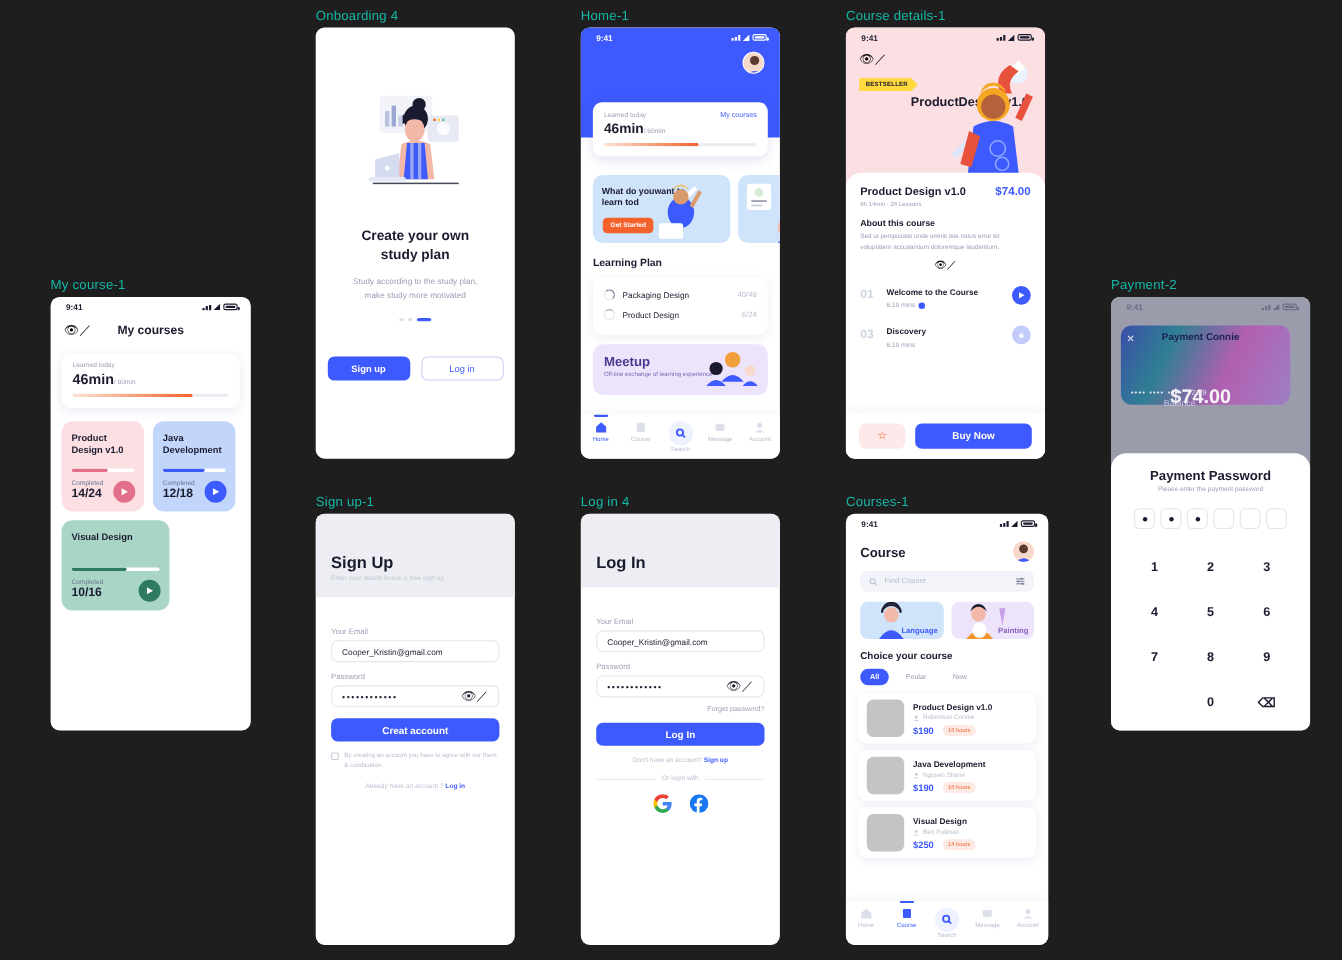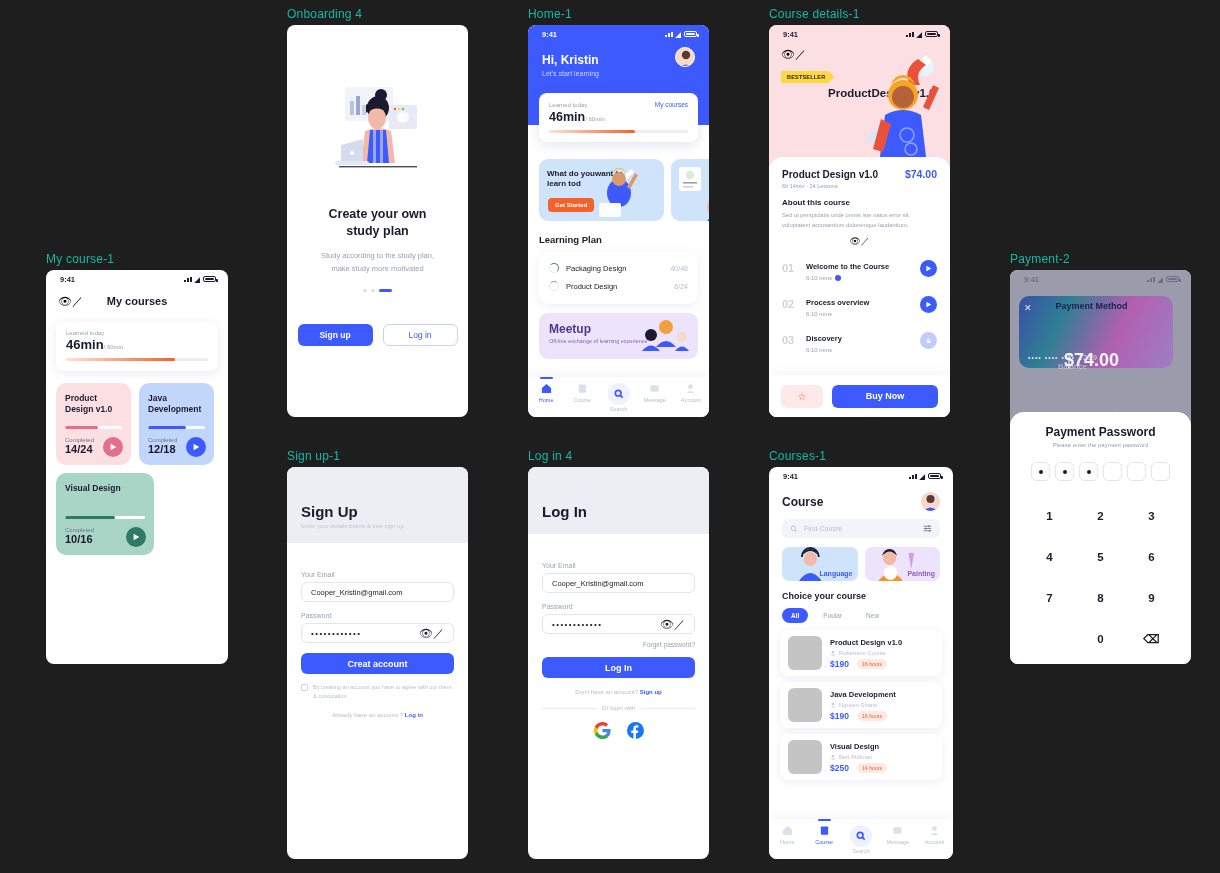--- a/index.html
+++ b/index.html
@@ -397,24 +397,20 @@
     <div class="phone">
       <div class="hm-top">
         <div class="statusbar light">
           <span>9:41</span>
           <span class="icons">
             <i class="sig"></i>
             <span class="wifi">◢</span>
             <i class="batt"></i>
           </span>
         </div>
-        <div class="hm-greet">
-          <h3>Hi, Kristin</h3>
-          <p>Let's start learning</p>
-        </div>
         <div class="hm-avatar">
           <svg viewBox="0 0 20 20" width="20" height="20">
               <circle cx="10" cy="10" r="10" fill="#f7d9cc"></circle>
               <circle cx="10" cy="7" r="4.2" fill="#5a3a2e"></circle>
               <path d="M3 20 q7 -7 14 0 z" fill="#3d5afe"></path>
             </svg>
         </div>
         <div class="hm-today">
           <div class="row">
             <span class="lbl">Learned today</span>
@@ -576,32 +572,20 @@
                 <i class="chk"></i>
               </span>
           </span>
           <span class="act go">
               <svg viewBox="0 0 10 10">
                 <polygon points="2,1 9,5 2,9"></polygon>
               </svg>
             </span>
         </div>
         <div class="les">
-          <span class="no">02</span>
-          <span class="txt">
-            <span class="t1">Process overview</span>
-            <span class="t2">6:10  mins</span>
-          </span>
-          <span class="act go">
-              <svg viewBox="0 0 10 10">
-                <polygon points="2,1 9,5 2,9"></polygon>
-              </svg>
-            </span>
-        </div>
-        <div class="les">
           <span class="no">03</span>
           <span class="txt">
             <span class="t1">Discovery</span>
             <span class="t2">6:10  mins</span>
           </span>
           <span class="act lock">
               <svg viewBox="0 0 10 10">
                 <rect x="2.5" y="4.5" width="5" height="4" rx="1"></rect>
                 <path d="M3.6 4.5 V3.4 a1.4 1.4 0 0 1 2.8 0 V4.5" fill="none" stroke="#fff" stroke-width="0.9"></path>
               </svg>
@@ -625,21 +609,21 @@
       <div class="statusbar" style="position:absolute;left:0;right:0;top:0;color:#6e6f85">
         <span>9:41</span>
         <span class="icons">
           <i class="sig"></i>
           <span class="wifi">◢</span>
           <i class="batt"></i>
         </span>
       </div>
       <div class="pm-card"></div>
       <div class="pm-close">✕</div>
-      <div class="pm-head">Payment Method</div>
+      <div class="pm-head">Payment Connie</div>
       <div class="pm-num">•••• •••• •••• 1239</div>
       <div class="pm-bal">Balance</div>
       <div class="pm-amt">$74.00</div>
       <div class="pm-mycard">My card</div>
 
       <div class="pm-sheet">
         <div class="pm-title">Payment Password</div>
         <div class="pm-sub">Please enter the payment password</div>
         <div class="pm-dots">
           <span class="box">

